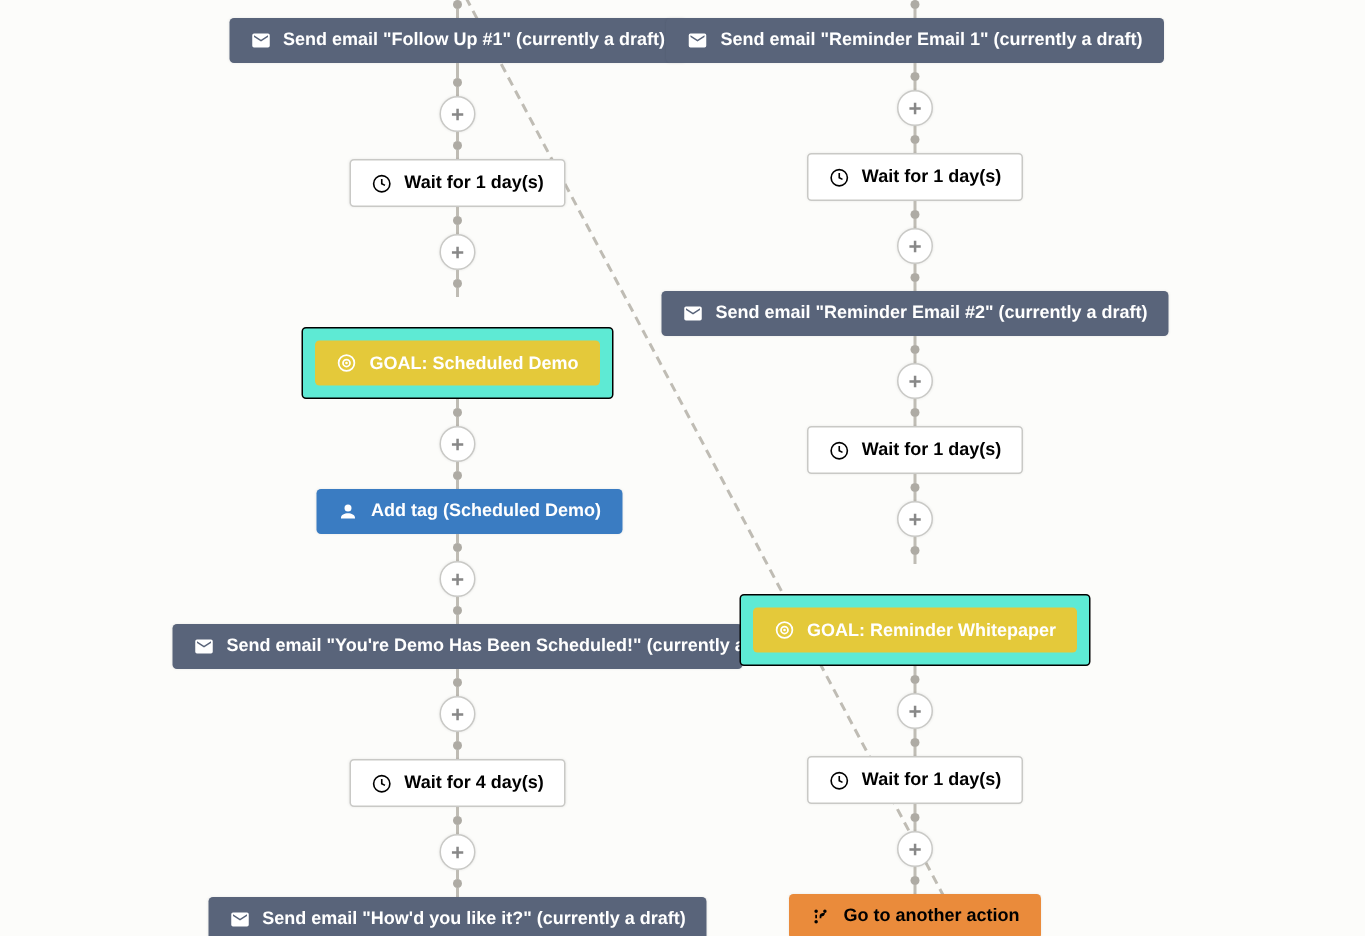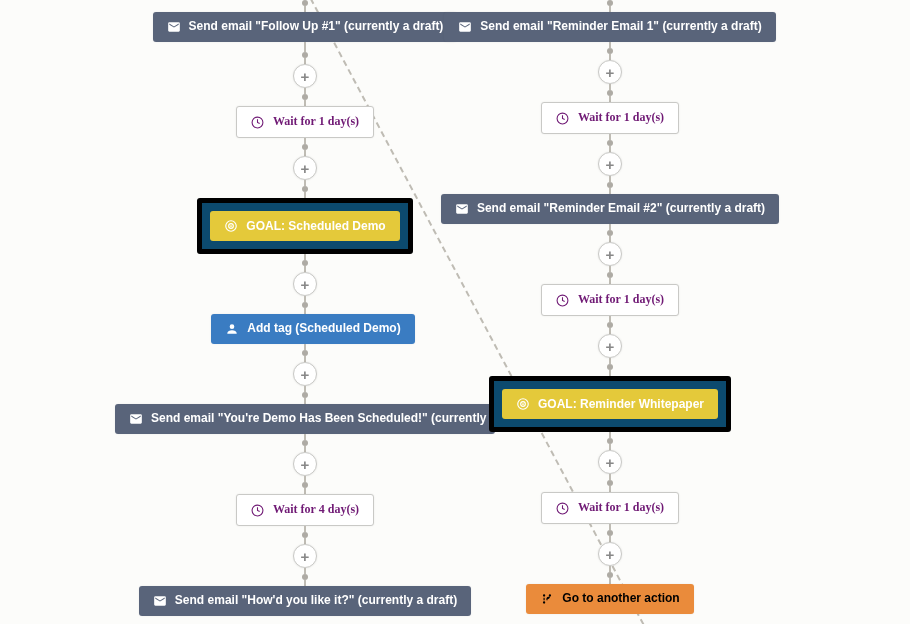--- a/index.html
+++ b/index.html
@@ -16,22 +16,22 @@
     align-items: center;
     gap: 8px;
     font-weight: 700;
     font-size: 12px;
     line-height: 1.1;
     white-space: nowrap;
     max-width: 380px;
     box-shadow: 0 0 2px rgba(0,0,0,.08);
   }
   .email  { background:#59647a; color:#fff; }
-  .wait   { background:#fff;    color:#701a75; border:1px solid #c9c9c6; font-weight:600;font-family:Liberation Serif, serif; }
-  .goal-shell { background:#0c4a6e; border:5px solid #000000; padding:8px; border-radius:3px; }
+  .wait   { background:#fff;    color:#000000; border:1px solid #c9c9c6; font-weight:600; }
+  .goal-shell { background:#5eead4; border:1px solid #000000; padding:8px; border-radius:3px;margin-top:20px; }
   .goal   { background:#e4c93a; color:#fff; padding:8px 14px; border-radius:3px; display:inline-flex; align-items:center; gap:8px; font-weight:700; font-size:12px;}
   .tag    { background:#3a7cc2; color:#fff;margin-left:16px;}
   .goto   { background:#ea8b3b; color:#000000;}
 
   .plus {
     width: 24px; height: 24px; border-radius: 50%;
     background:#fff; border:1px solid #c9c9c6;
     display:flex; align-items:center; justify-content:center;
     font-size:15px; color:#888; font-weight:600;
     box-shadow: 0 0 2px rgba(0,0,0,.1);

